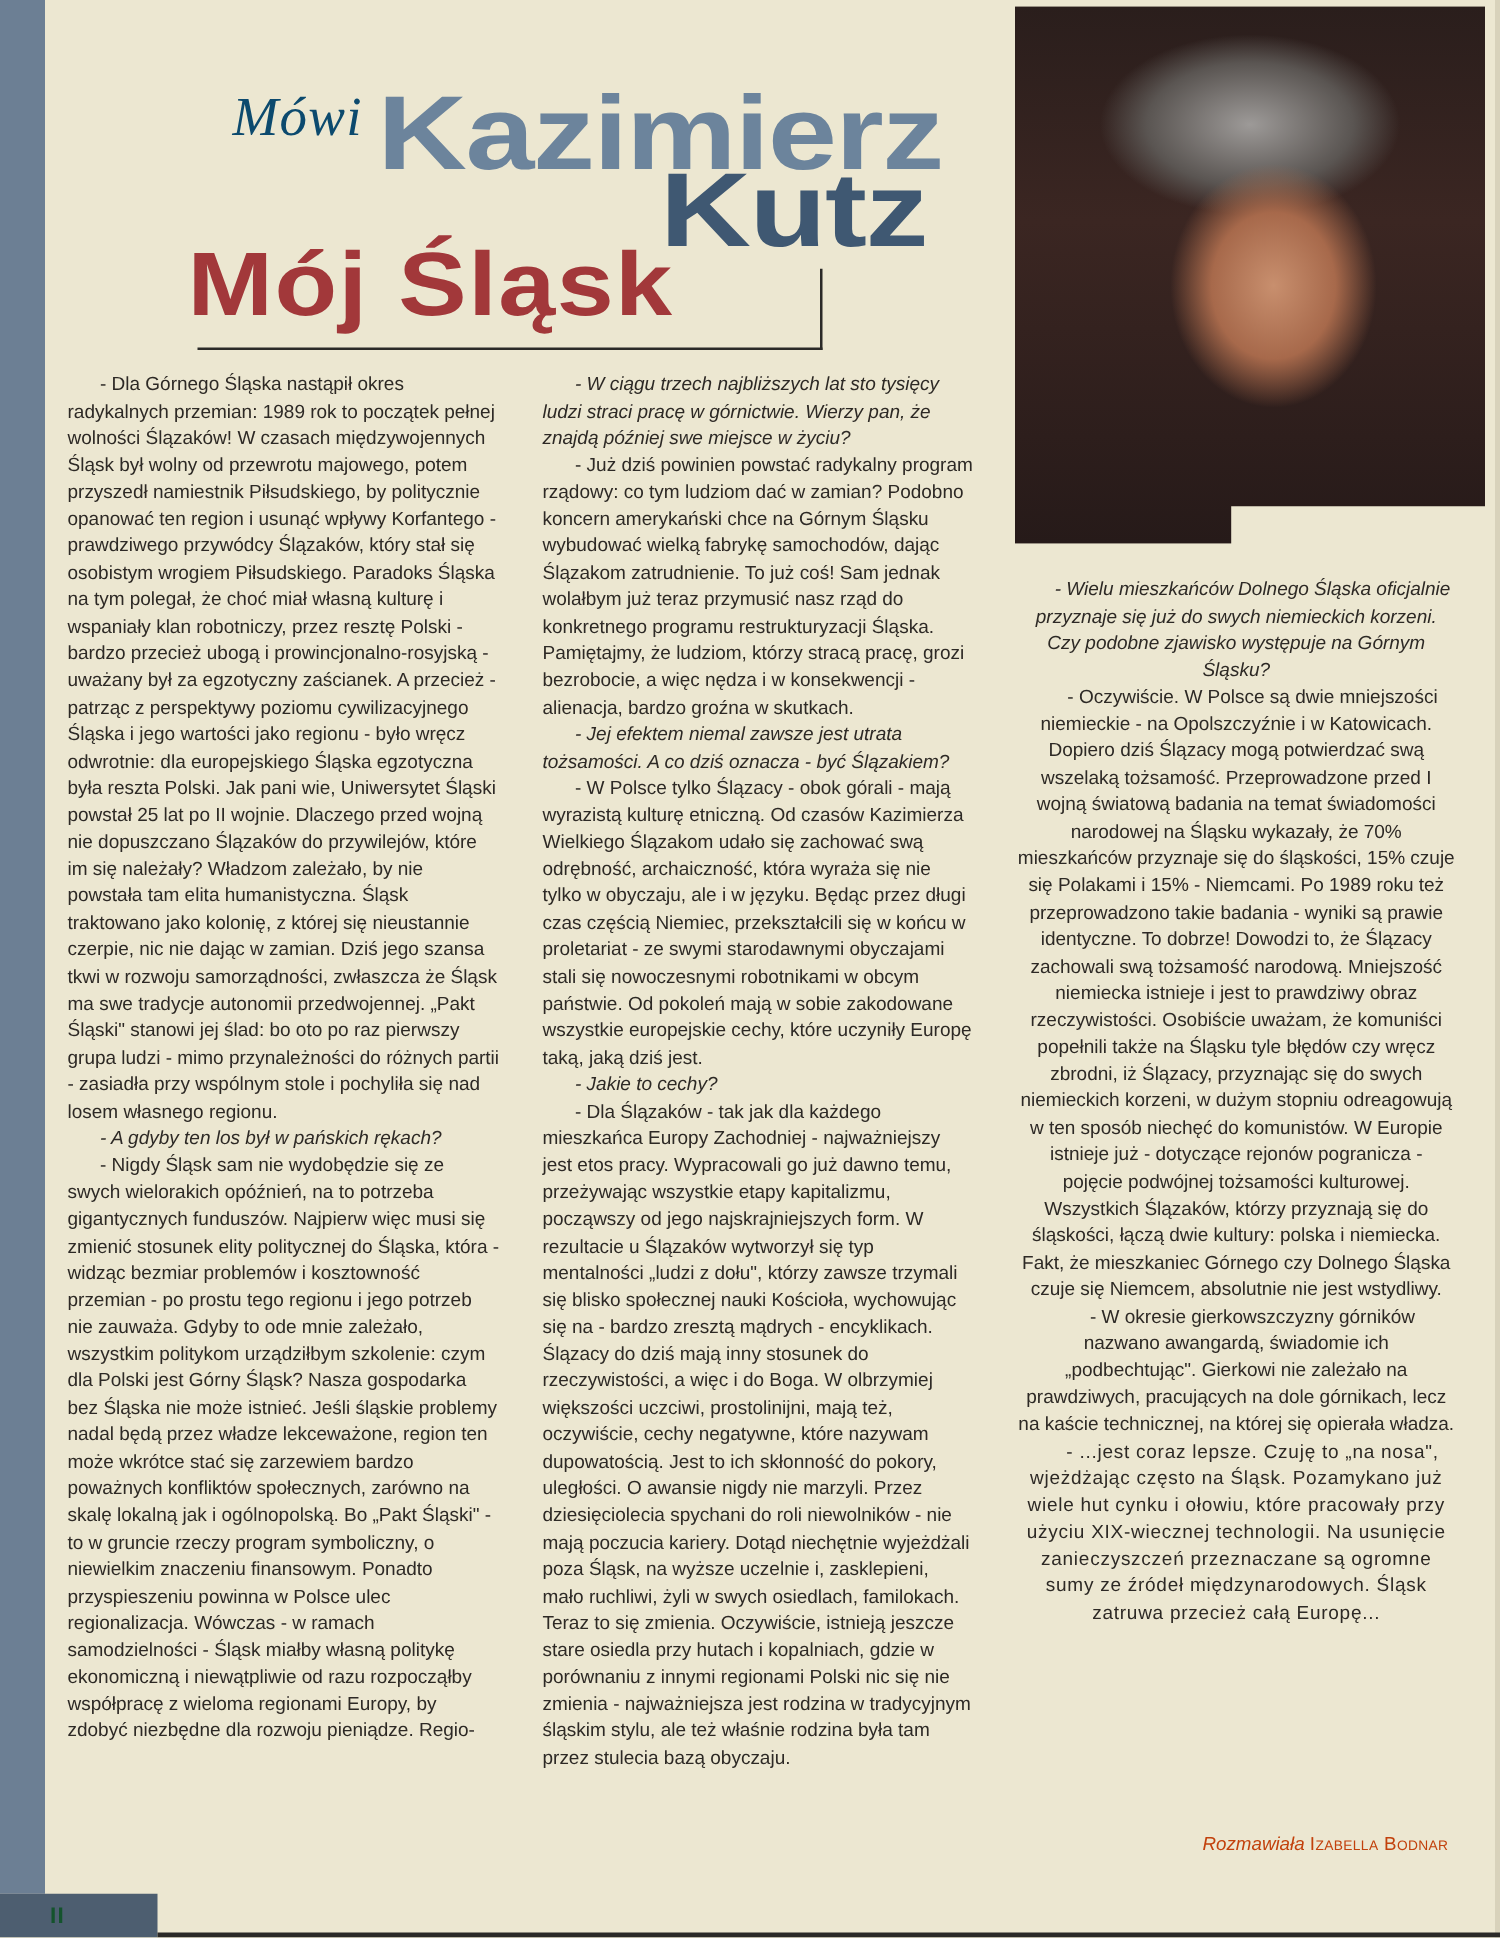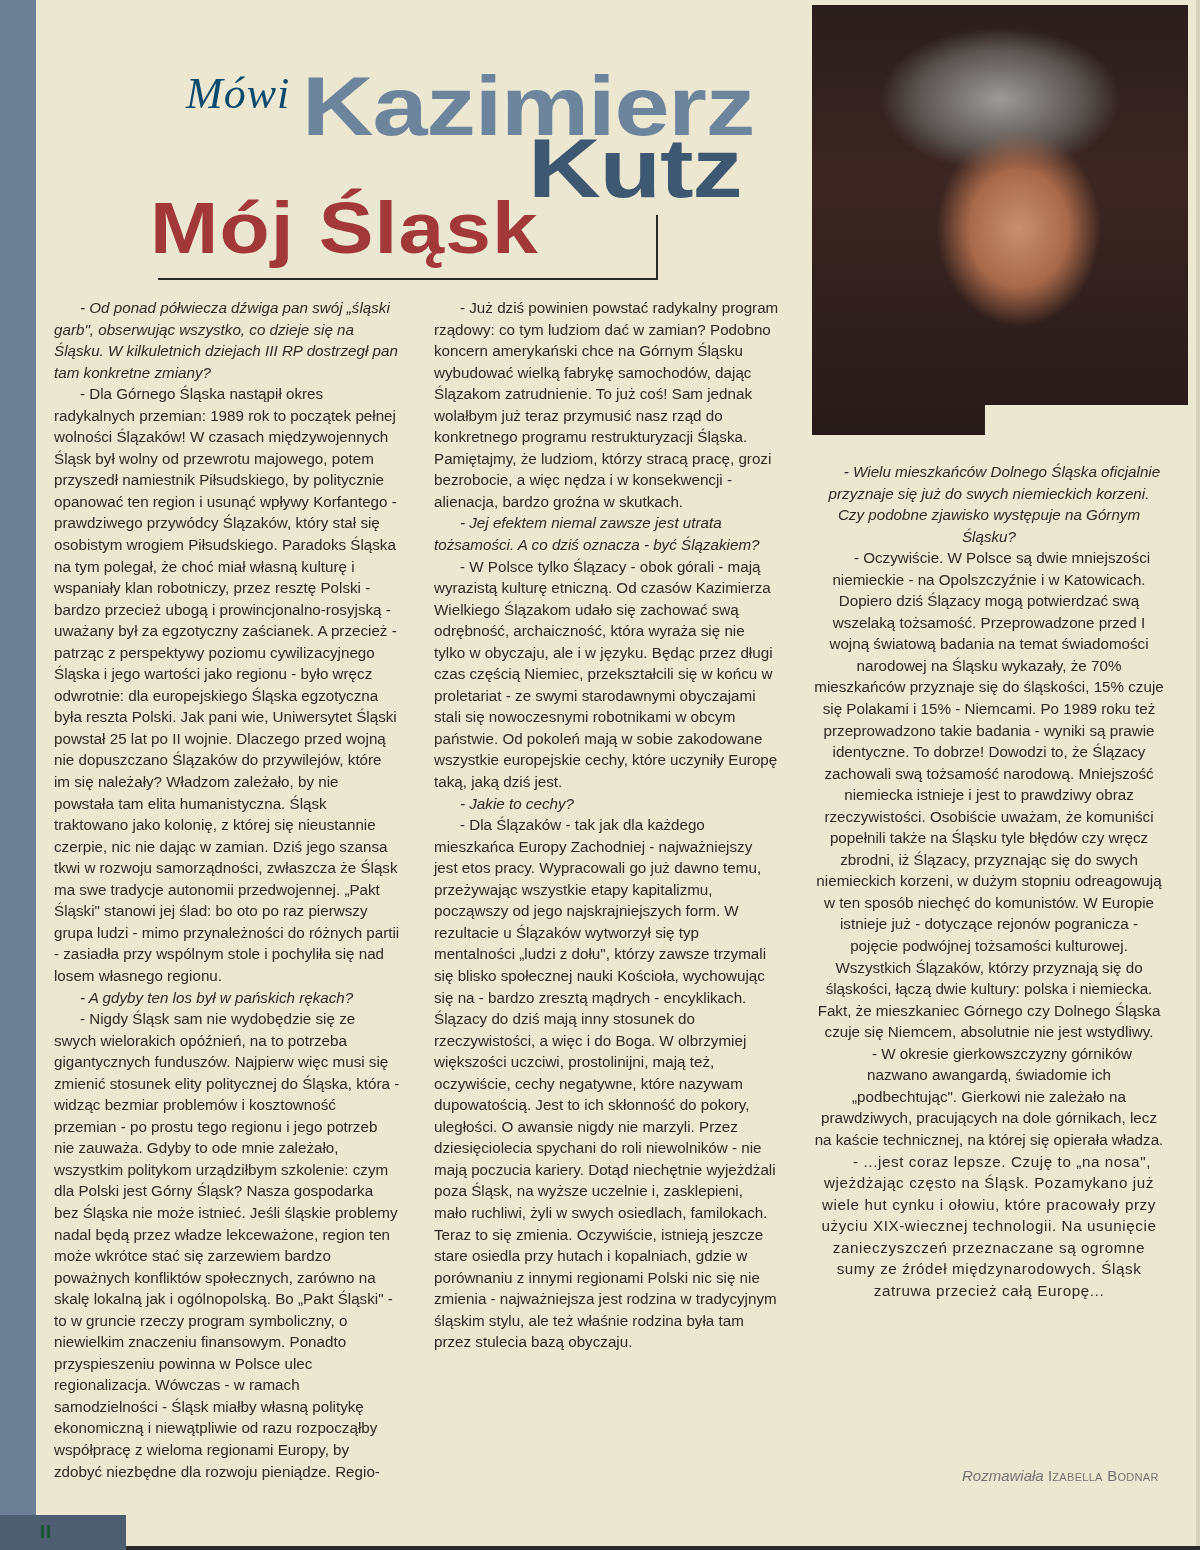--- a/index.html
+++ b/index.html
@@ -68,21 +68,21 @@
     text-align: left;
   }
   .col p { margin: 0; text-indent: 26px; }
   .col p.cont { text-indent: 0; }
   .col p.q { font-style: italic; }
   .col1 { left: 54px; }
   .col2 { left: 434px; }
   .col3 { left: 814px; top: 461px; width: 350px; text-align: center; }
   .col3 p.ans-ex { letter-spacing: 0.6px; }
   .byline {
-    position: absolute; left: 962px; top: 1467px; font-size: 15px; color: #737373;
+    position: absolute; left: 962px; top: 1467px; font-size: 15px; color: #c2410c;
   }
   .byline .by-label { font-style: italic; }
   .byline .by-name { font-variant: small-caps; letter-spacing: 0.3px; }
 </style>
 </head>
 <body>
 
 <div class="left-bar"></div>
 <div class="right-strip"></div>
 <div class="page-tab"></div>
@@ -94,27 +94,27 @@
   <div class="title-first">Kazimierz</div>
   <div class="title-last">Kutz</div>
   <div class="title-sub">Mój Śląsk</div>
   <div class="title-rule-h"></div>
   <div class="title-rule-v"></div>
 </div>
 
 <div class="photo" aria-label="portrait-of-kazimierz-kutz"></div>
 
 <div class="col col1">
-  <p class="q">- Od ponad półwiecza dźwiga pan swój „śląski garb", obserwując wszystko, co dzieje się na Śląsku. W kilkuletnich dziejach III RP dostrzegł pan tam konkretne zmiany?</p>
   <p>- Dla Górnego Śląska nastąpił okres radykalnych przemian: 1989 rok to początek pełnej wolności Ślązaków! W czasach międzywojennych Śląsk był wolny od przewrotu majowego, potem przyszedł namiestnik Piłsudskiego, by politycznie opanować ten region i usunąć wpływy Korfantego - prawdziwego przywódcy Ślązaków, który stał się osobistym wrogiem Piłsudskiego. Paradoks Śląska na tym polegał, że choć miał własną kulturę i wspaniały klan robotniczy, przez resztę Polski - bardzo przecież ubogą i prowincjonalno-rosyjską - uważany był za egzotyczny zaścianek. A przecież - patrząc z perspektywy poziomu cywilizacyjnego Śląska i jego wartości jako regionu - było wręcz odwrotnie: dla europejskiego Śląska egzotyczna była reszta Polski. Jak pani wie, Uniwersytet Śląski powstał 25 lat po II wojnie. Dlaczego przed wojną nie dopuszczano Ślązaków do przywilejów, które im się należały? Władzom zależało, by nie powstała tam elita humanistyczna. Śląsk traktowano jako kolonię, z której się nieustannie czerpie, nic nie dając w zamian. Dziś jego szansa tkwi w rozwoju samorządności, zwłaszcza że Śląsk ma swe tradycje autonomii przedwojennej. „Pakt Śląski" stanowi jej ślad: bo oto po raz pierwszy grupa ludzi - mimo przynależności do różnych partii - zasiadła przy wspólnym stole i pochyliła się nad losem własnego regionu.</p>
   <p class="q">- A gdyby ten los był w pańskich rękach?</p>
   <p>- Nigdy Śląsk sam nie wydobędzie się ze swych wielorakich opóźnień, na to potrzeba gigantycznych funduszów. Najpierw więc musi się zmienić stosunek elity politycznej do Śląska, która - widząc bezmiar problemów i kosztowność przemian - po prostu tego regionu i jego potrzeb nie zauważa. Gdyby to ode mnie zależało, wszystkim politykom urządziłbym szkolenie: czym dla Polski jest Górny Śląsk? Nasza gospodarka bez Śląska nie może istnieć. Jeśli śląskie problemy nadal będą przez władze lekceważone, region ten może wkrótce stać się zarzewiem bardzo poważnych konfliktów społecznych, zarówno na skalę lokalną jak i ogólnopolską. Bo „Pakt Śląski" - to w gruncie rzeczy program symboliczny, o niewielkim znaczeniu finansowym. Ponadto przyspieszeniu powinna w Polsce ulec regionalizacja. Wówczas - w ramach samodzielności - Śląsk miałby własną politykę ekonomiczną i niewątpliwie od razu rozpocząłby współpracę z wieloma regionami Europy, by zdobyć niezbędne dla rozwoju pieniądze. Regio-</p>
 </div>
 
 <div class="col col2">
+  <p class="q">- W ciągu trzech najbliższych lat sto tysięcy ludzi straci pracę w górnictwie. Wierzy pan, że znajdą później swe miejsce w życiu?</p>
   <p>- Już dziś powinien powstać radykalny program rządowy: co tym ludziom dać w zamian? Podobno koncern amerykański chce na Górnym Śląsku wybudować wielką fabrykę samochodów, dając Ślązakom zatrudnienie. To już coś! Sam jednak wolałbym już teraz przymusić nasz rząd do konkretnego programu restrukturyzacji Śląska. Pamiętajmy, że ludziom, którzy stracą pracę, grozi bezrobocie, a więc nędza i w konsekwencji - alienacja, bardzo groźna w skutkach.</p>
   <p class="q">- Jej efektem niemal zawsze jest utrata tożsamości. A co dziś oznacza - być Ślązakiem?</p>
   <p>- W Polsce tylko Ślązacy - obok górali - mają wyrazistą kulturę etniczną. Od czasów Kazimierza Wielkiego Ślązakom udało się zachować swą odrębność, archaiczność, która wyraża się nie tylko w obyczaju, ale i w języku. Będąc przez długi czas częścią Niemiec, przekształcili się w końcu w proletariat - ze swymi starodawnymi obyczajami stali się nowoczesnymi robotnikami w obcym państwie. Od pokoleń mają w sobie zakodowane wszystkie europejskie cechy, które uczyniły Europę taką, jaką dziś jest.</p>
   <p class="q">- Jakie to cechy?</p>
   <p>- Dla Ślązaków - tak jak dla każdego mieszkańca Europy Zachodniej - najważniejszy jest etos pracy. Wypracowali go już dawno temu, przeżywając wszystkie etapy kapitalizmu, począwszy od jego najskrajniejszych form. W rezultacie u Ślązaków wytworzył się typ mentalności „ludzi z dołu", którzy zawsze trzymali się blisko społecznej nauki Kościoła, wychowując się na - bardzo zresztą mądrych - encyklikach. Ślązacy do dziś mają inny stosunek do rzeczywistości, a więc i do Boga. W olbrzymiej większości uczciwi, prostolinijni, mają też, oczywiście, cechy negatywne, które nazywam dupowatością. Jest to ich skłonność do pokory, uległości. O awansie nigdy nie marzyli. Przez dziesięciolecia spychani do roli niewolników - nie mają poczucia kariery. Dotąd niechętnie wyjeżdżali poza Śląsk, na wyższe uczelnie i, zasklepieni, mało ruchliwi, żyli w swych osiedlach, familokach. Teraz to się zmienia. Oczywiście, istnieją jeszcze stare osiedla przy hutach i kopalniach, gdzie w porównaniu z innymi regionami Polski nic się nie zmienia - najważniejsza jest rodzina w tradycyjnym śląskim stylu, ale też właśnie rodzina była tam przez stulecia bazą obyczaju.</p>
 </div>
 
 <div class="col col3">
   <p class="q">- Wielu mieszkańców  Dolnego Śląska oficjalnie przyznaje się już do swych niemieckich korzeni. Czy podobne zjawisko występuje na Górnym Śląsku?</p>
   <p>- Oczywiście. W Polsce są dwie mniejszości niemieckie - na Opolszczyźnie i w Katowicach. Dopiero dziś Ślązacy mogą potwierdzać swą wszelaką tożsamość. Przeprowadzone przed I wojną światową badania na temat świadomości narodowej na Śląsku wykazały, że 70% mieszkańców przyznaje się do śląskości, 15% czuje się Polakami i 15% - Niemcami. Po 1989 roku też przeprowadzono takie badania - wyniki są prawie identyczne. To dobrze! Dowodzi to, że Ślązacy zachowali swą tożsamość narodową. Mniejszość niemiecka istnieje i jest to prawdziwy obraz rzeczywistości. Osobiście uważam, że komuniści popełnili także na Śląsku tyle błędów czy wręcz zbrodni, iż Ślązacy, przyznając się do swych niemieckich korzeni, w dużym stopniu odreagowują w ten sposób niechęć do komunistów. W Europie istnieje już - dotyczące rejonów pogranicza - pojęcie podwójnej tożsamości kulturowej. Wszystkich Ślązaków, którzy przyznają się do śląskości, łączą dwie kultury: polska i niemiecka. Fakt, że mieszkaniec Górnego czy Dolnego Śląska czuje się Niemcem, absolutnie nie jest wstydliwy.</p>

